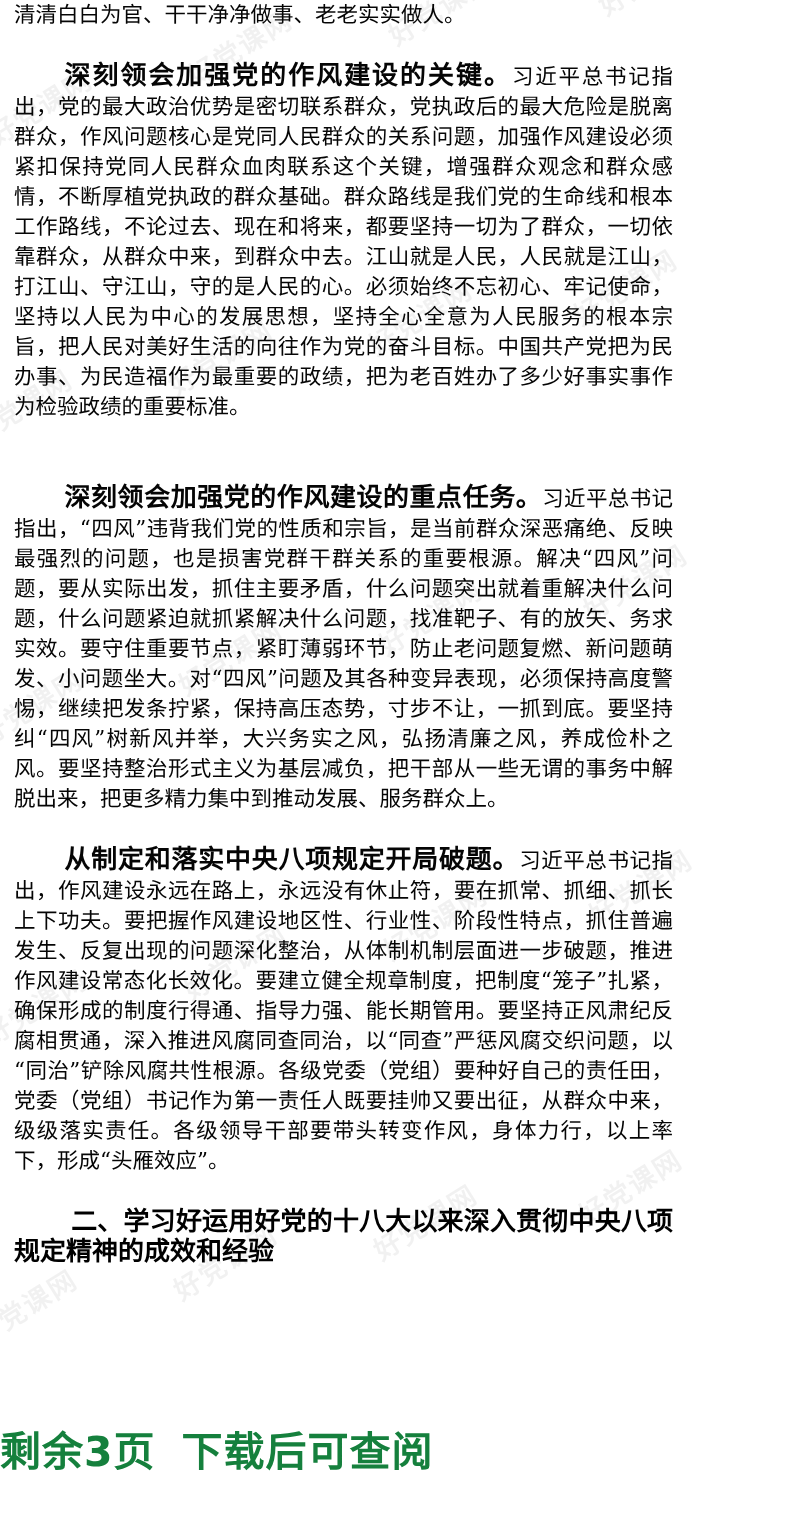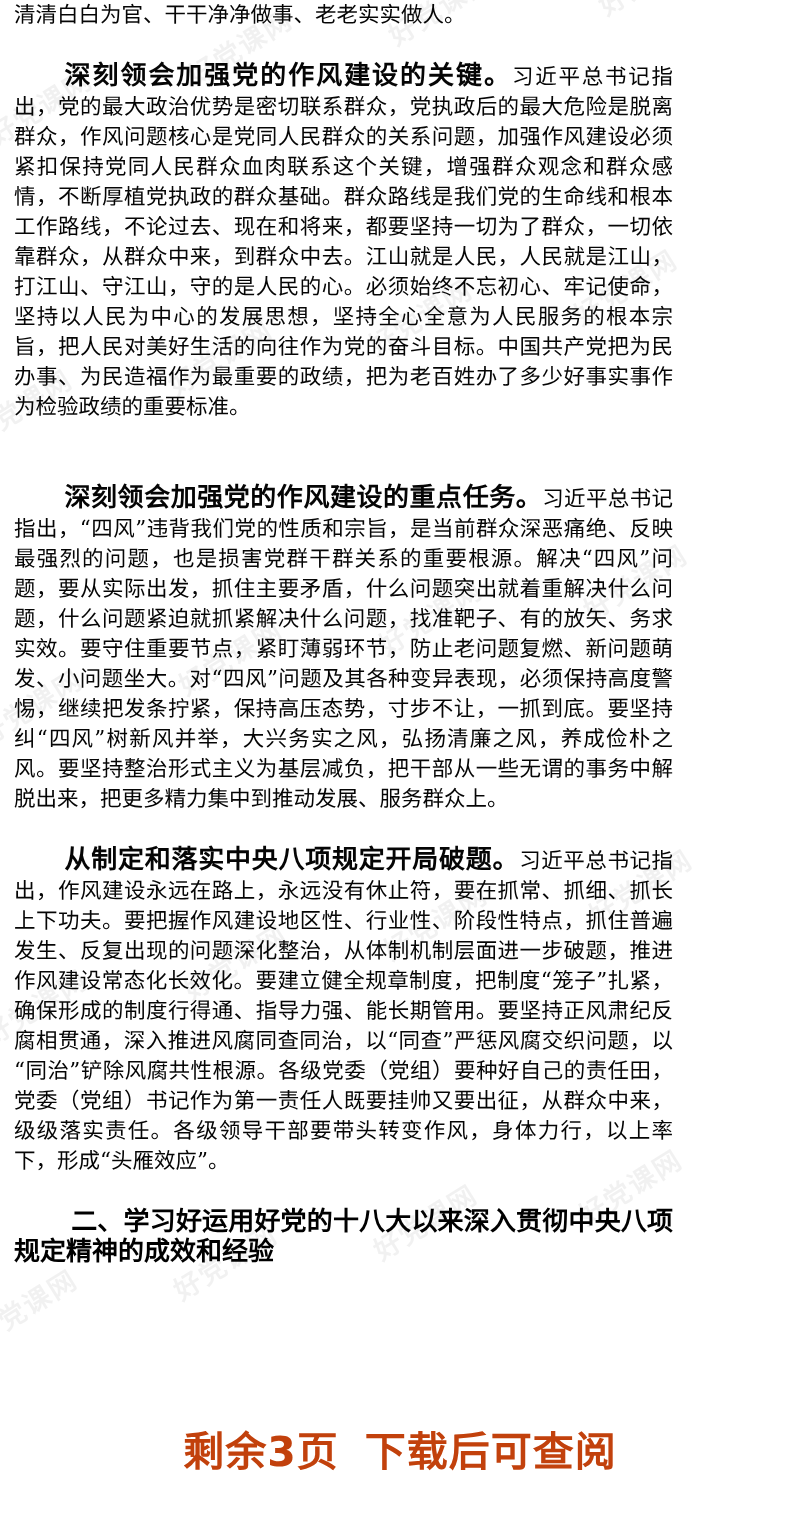--- a/index.html
+++ b/index.html
@@ -86,26 +86,25 @@
     word-break: break-all;
   }
 
   
   .footer-notice {
     position: absolute;
     left: 0;
     right: 0;
     top: 1424px;
     z-index: 2;
-    text-align: center;
     font-family: "DejaVu Sans", "Liberation Sans", sans-serif;
     font-weight: 700;
     font-size: 41px;
     line-height: 56px;
-    color: #c2410c;
+    color: #15803d;
     letter-spacing: 1px;
     user-select: none;
   }
   .footer-notice .gapper { display: inline-block; width: 26px; }
 </style>
 </head>
 <body>
 
 <div class="page">
 

